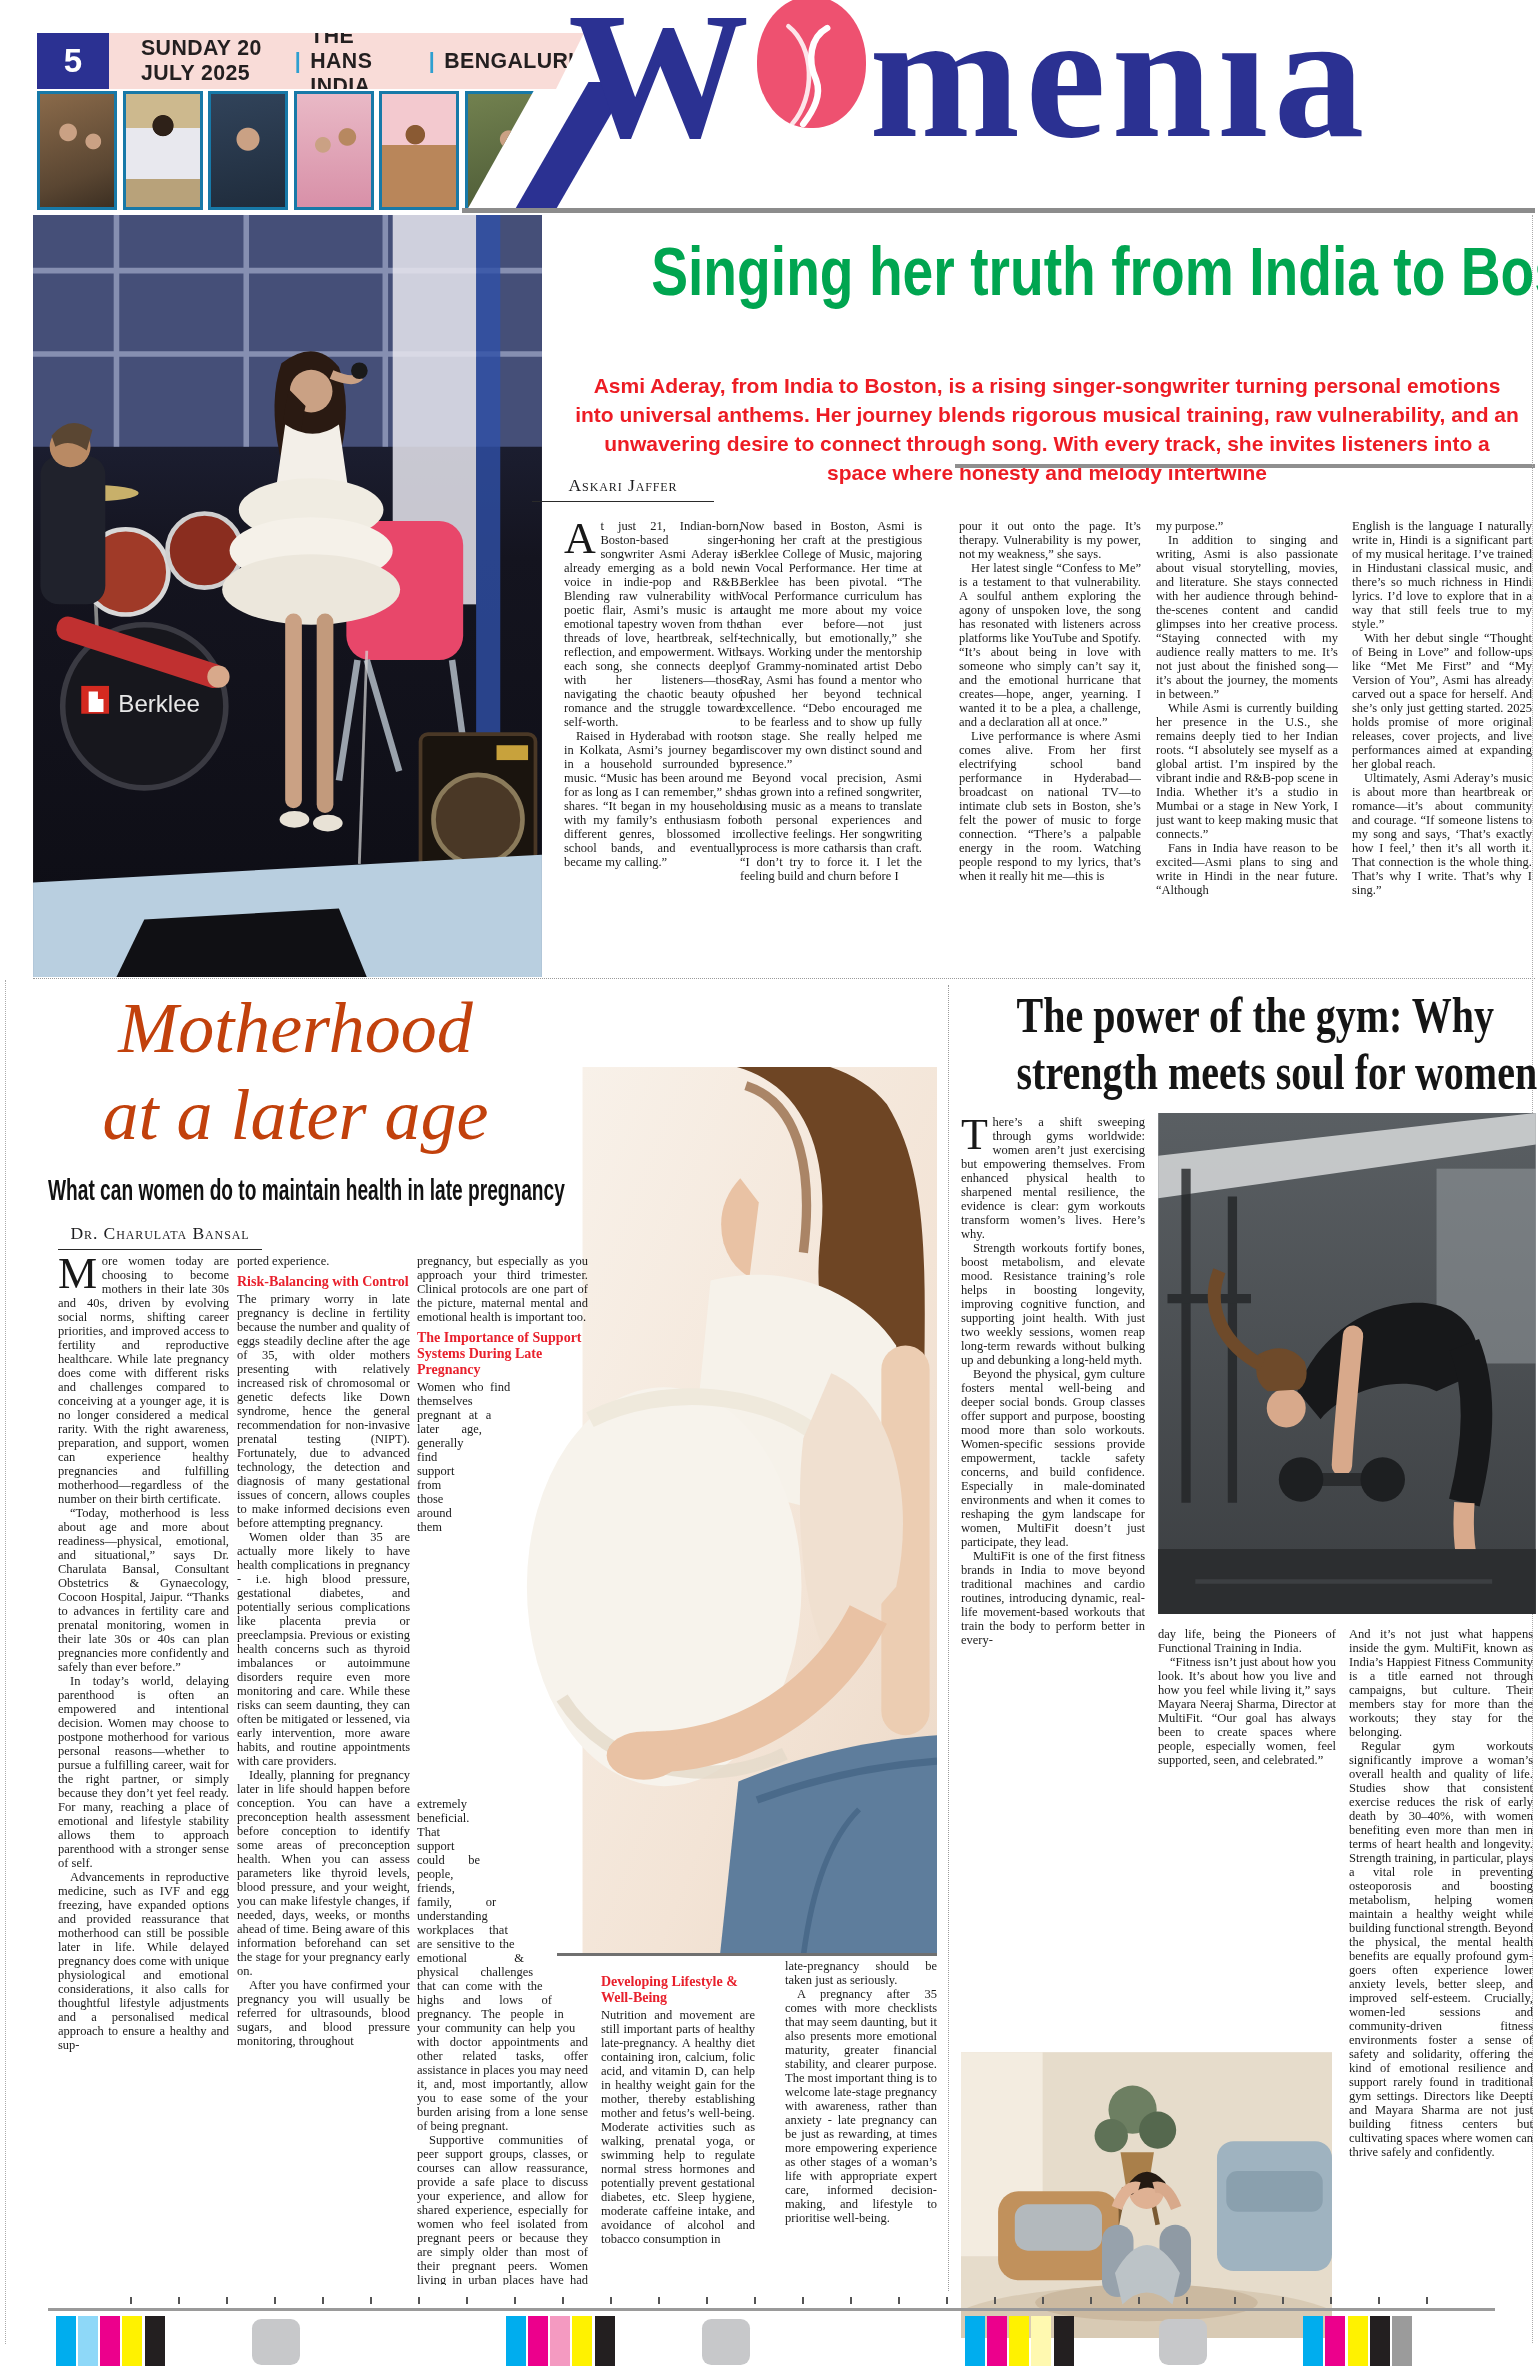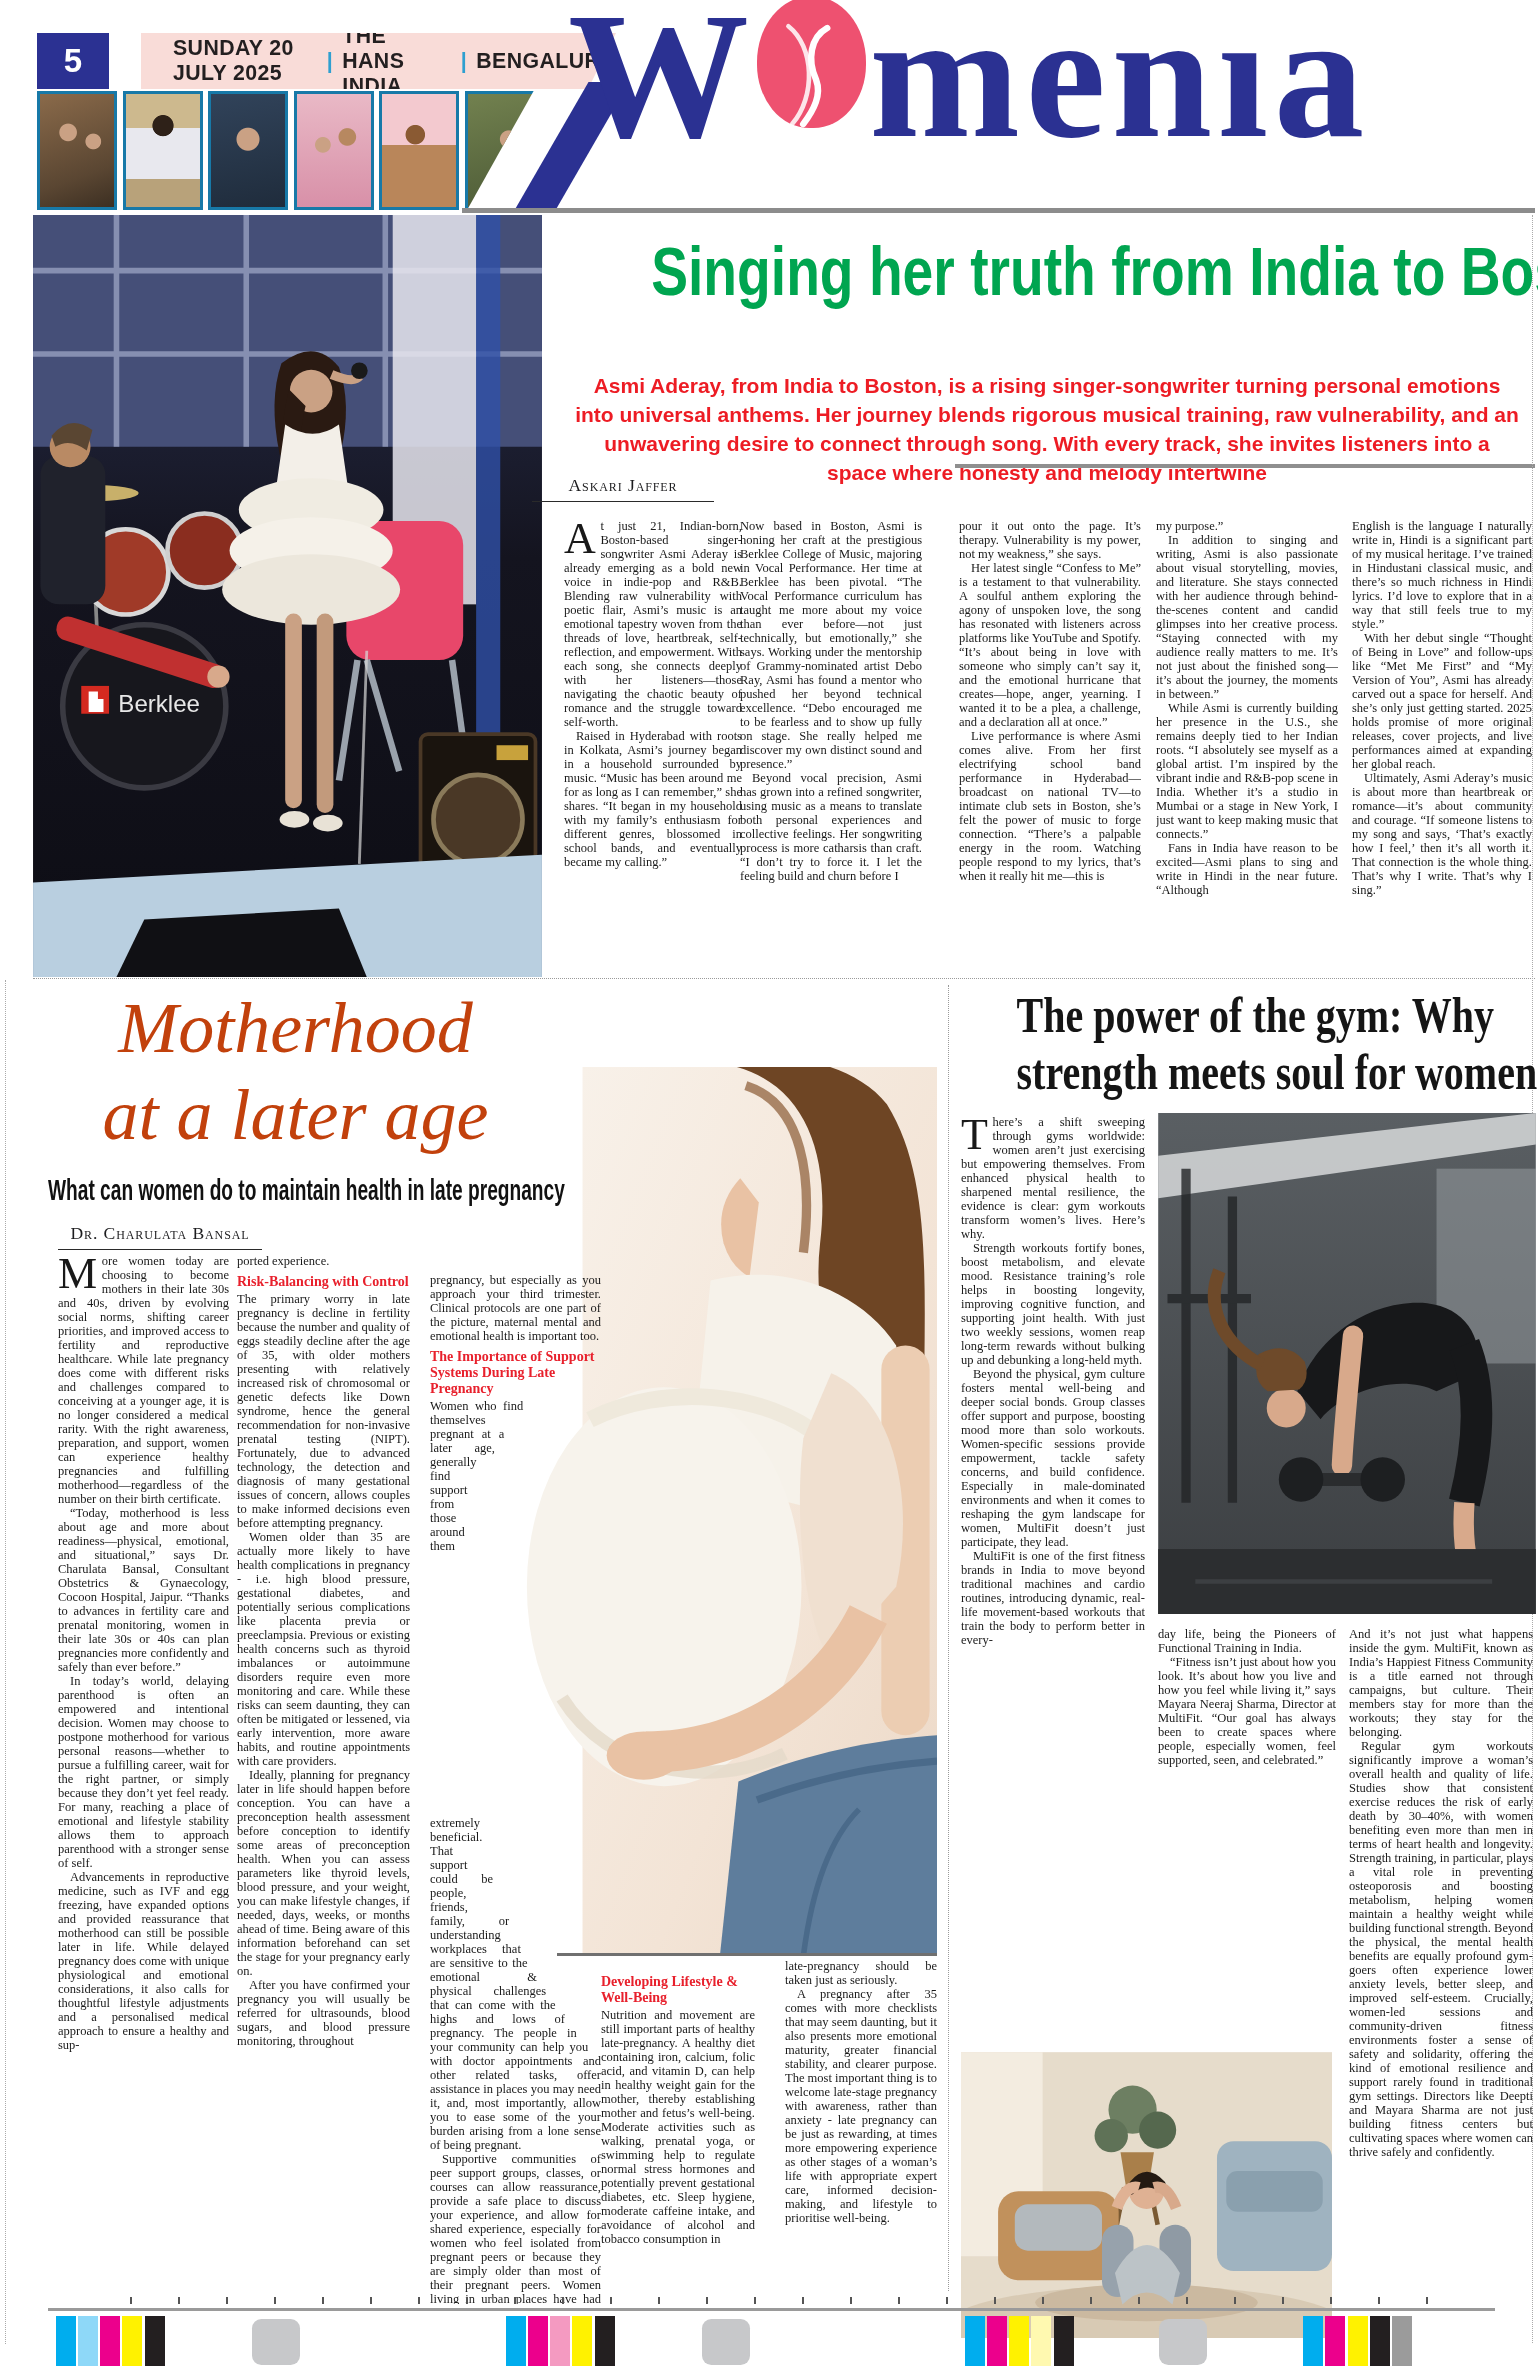--- a/index.html
+++ b/index.html
@@ -7,21 +7,21 @@
         font-family:"Liberation Serif",serif;color:#1c1c1e;margin:0 auto;}
   .abs{position:absolute;}
 
   
   .pageno{position:absolute;left:37px;top:33px;width:72px;height:56px;background:#2b3192;
           color:#fff;font-family:"Liberation Sans",sans-serif;font-weight:bold;font-size:33px;
           display:flex;align-items:center;justify-content:center;}
   .datebar{position:absolute;left:109px;top:33px;width:475px;height:56px;background:#f9dcd8;
            clip-path:polygon(0 0,100% 0,calc(100% - 28px) 100%,0 100%);
            display:flex;align-items:center;padding-left:32px;box-sizing:border-box;
-           font-family:"Liberation Sans",sans-serif;font-weight:bold;font-size:21.3px;color:#231f20;letter-spacing:0.4px;margin-left:32px;}
+           font-family:"Liberation Sans",sans-serif;font-weight:bold;font-size:21.3px;color:#231f20;letter-spacing:0.4px;}
   .datebar .sep{color:#2f9fd0;margin:0 9.3px;}
   .blueslash{position:absolute;left:551px;top:82px;width:41px;height:130px;background:#2b3192;
              transform:skewX(-30deg);}
   .womenia{position:absolute;left:568px;top:-11px;width:965px;height:176px;line-height:172px;
            font-family:"Liberation Serif",serif;font-weight:bold;font-size:181px;color:#2b3192;
            letter-spacing:5.6px;white-space:nowrap;}
   .w-o{display:inline-block;width:109px;height:132px;background:#ee5170;border-radius:52% 52% 50% 50%;
        vertical-align:-7.4px;position:relative;margin:0 2.8px;}
   .w-iwrap{position:relative;display:inline-block;}
   .mast-rule{position:absolute;left:462px;top:208px;width:1073px;height:4.6px;background:#8c8c8c;}
@@ -263,21 +263,21 @@
     <p>Advancements in reproductive medicine, such as IVF and egg freezing, have expanded options and provided reassurance that motherhood can still be possible later in life. While delayed pregnancy does come with unique physiological and emotional considerations, it also calls for thoughtful lifestyle adjustments and a personalised medical approach to ensure a healthy and sup-</p>
   </div>
   <div class="col" style="left:237px;top:1254px;width:173px;height:1031px;">
     <p class="fp">ported experience.</p>
     <p class="rsub">Risk-Balancing with Control</p>
     <p class="fp">The primary worry in late pregnancy is decline in fertility because the number and quality of eggs steadily decline after the age of 35, with older mothers presenting with relatively increased risk of chromosomal or genetic defects like Down syndrome, hence the general recommendation for non-invasive prenatal testing (NIPT). Fortunately, due to advanced technology, the detection and diagnosis of many gestational issues of concern, allows couples to make informed decisions even before attempting pregnancy.</p>
     <p>Women older than 35 are actually more likely to have health complications in pregnancy - i.e. high blood pressure, gestational diabetes, and potentially serious complications like placenta previa or preeclampsia. Previous or existing health concerns such as thyroid imbalances or autoimmune disorders require even more monitoring and care. While these risks can seem daunting, they can often be mitigated or lessened, via early intervention, more aware habits, and routine appointments with care providers.</p>
     <p>Ideally, planning for pregnancy later in life should happen before conception. You can have a preconception health assessment before conception to identify some areas of preconception health. When you can assess parameters like thyroid levels, blood pressure, and your weight, you can make lifestyle changes, if needed, days, weeks, or months ahead of time. Being aware of this information beforehand can set the stage for your pregnancy early on.</p>
     <p>After you have confirmed your pregnancy you will usually be referred for ultrasounds, blood sugars, and blood pressure monitoring, throughout</p>
   </div>
-  <div class="col" style="left:430px;top:1254px;width:171px;height:1031px;margin-top:19px;">
+  <div class="col" style="left:417px;top:1254px;width:171px;height:1031px;">
     <p class="fp">pregnancy, but especially as you approach your third trimester. Clinical protocols are one part of the picture, maternal mental and emotional health is important too.</p>
     <p class="rsub">The Importance of Support Systems During Late Pregnancy</p>
     <div class="belly-spacer"></div>
     <p class="fp">Women who find themselves pregnant at a later age, generally find support from those around them extremely beneficial. That support could be people, friends, family, or understanding workplaces that are sensitive to the emotional &amp; physical challenges that can come with the highs and lows of pregnancy. The people in your community can help you with doctor appointments and other related tasks, offer assistance in places you may need it, and, most importantly, allow you to ease some of the your burden arising from a lone sense of being pregnant.</p>
     <p>Supportive communities of peer support groups, classes, or courses can allow reassurance, provide a safe place to discuss your experience, and allow for shared experience, especially for women who feel isolated from pregnant peers or because they are simply older than most of their pregnant peers. Women living in urban places have had access to an array of maternity coaching, doula support, or even online communities for meaningful support, education, and empowerment, even in later-life pregnancies.</p>
   </div>
   <div class="col" style="left:601px;top:1968px;width:154px;height:317px;">
     <p class="rsub">Developing Lifestyle &amp; Well-Being</p>
     <p class="fp">Nutrition and movement are still important parts of healthy late-pregnancy. A healthy diet containing iron, calcium, folic acid, and vitamin D, can help in healthy weight gain for the mother, thereby establishing mother and fetus’s well-being. Moderate activities such as walking, prenatal yoga, or swimming help to regulate normal stress hormones and potentially prevent gestational diabetes, etc. Sleep hygiene, moderate caffeine intake, and avoidance of alcohol and tobacco consumption in</p>
   </div>

